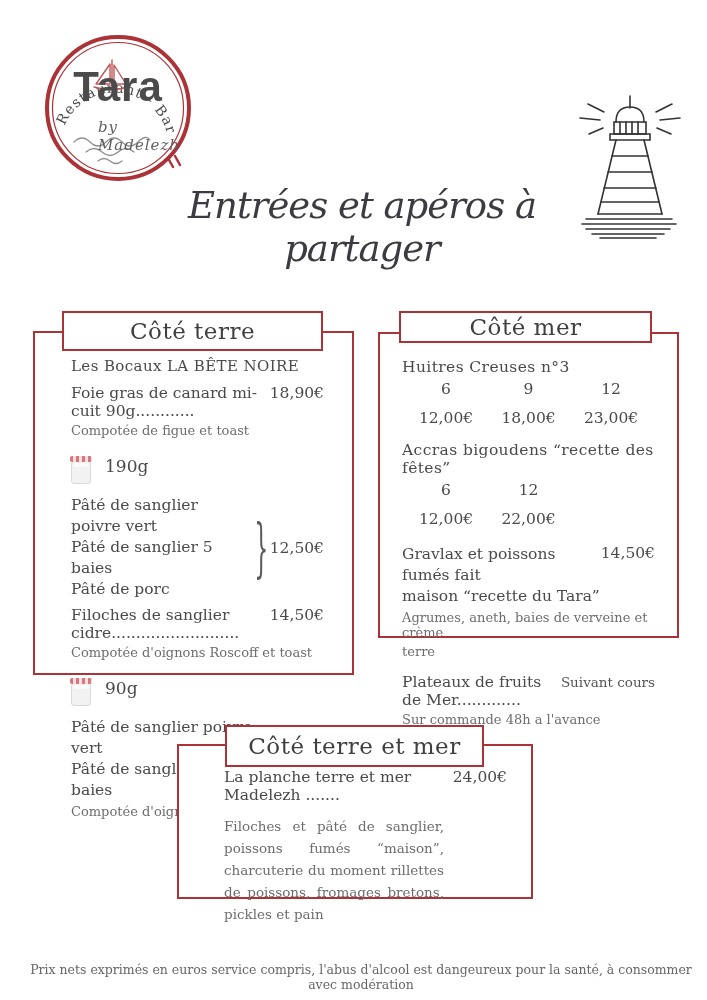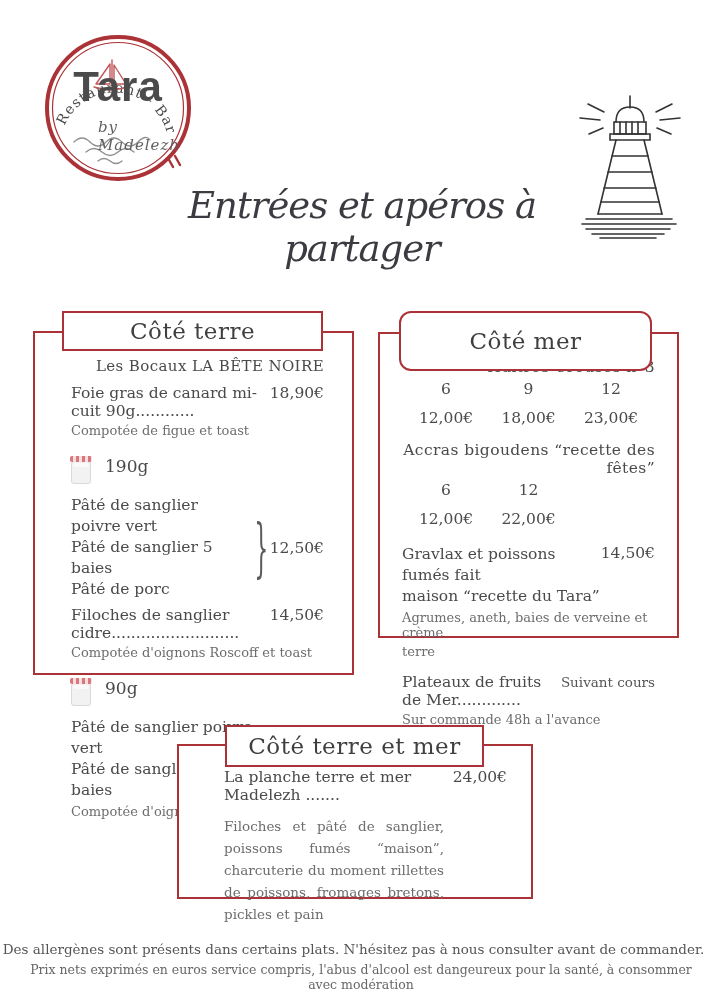--- a/index.html
+++ b/index.html
@@ -36,29 +36,29 @@
   
   .menu-box{ position:absolute; border:2px solid var(--red); background:#fff; }
   .box-header{
     position:absolute; background:#fff; border:2px solid var(--red);
     display:flex; align-items:center; justify-content:center;
     font-size:23px; color:#3f3f3f; letter-spacing:0.5px;
   }
   .box-terre{ left:33px; top:331px; width:321px; height:344px; }
   .box-terre .box-header{ left:27px; top:-22px; width:261px; height:40px; }
   .box-mer{ left:378px; top:332px; width:301px; height:306px; }
-  .box-mer .box-header{ left:19px; top:-23px; width:253px; height:60px;border-radius:12px; }
+  .box-mer .box-header{ left:19px; top:-23px; width:253px; height:32px; }
   .box-terre-mer{ left:177px; top:744px; width:356px; height:155px; }
   .box-terre-mer .box-header{ left:46px; top:-21px; width:259px; height:42px; }
 
   .content-terre{ padding:24px 28px 0 36px; }
   .content-mer{ padding:24px 22px 0 22px; }
   .content-terre-mer{ padding:22px 24px 0 45px; }
 
-  .intro-line{ font-size:15px; letter-spacing:0.4px;text-align:right; }
+  .intro-line{ font-size:15px; letter-spacing:0.4px; }
   .item-row{ display:flex; justify-content:space-between; align-items:baseline; }
   .item-name{ font-size:15.5px; }
   .item-price{ font-size:15.5px; white-space:nowrap; }
   .item-sub{ font-size:13px; color:var(--muted); margin-top:3px; }
 
   .jar-row{ display:flex; align-items:flex-start; gap:14px; margin-top:18px; height:30px; }
   .jar{ position:relative; width:20px; height:23px; background:#f3f2f2;
         border:1px solid #ddd8d8; border-radius:3px; margin-top:5px; }
   .jar::before{ content:""; position:absolute; left:-2px; right:-2px; top:-6px; height:6px;
         border-radius:2px;
@@ -256,16 +256,15 @@
     <div class="box-header">Côté terre et mer</div>
     <div class="content-terre-mer">
       <div class="item-row">
         <span class="item-name">La planche terre et mer  Madelezh .......</span>
         <span class="item-price">24,00€</span>
       </div>
       <div class="desc-justified">Filoches et pâté de sanglier, poissons fumés “maison”, charcuterie du moment rillettes de poissons, fromages bretons, pickles et pain</div>
     </div>
   </div>
 
-  <div class="footer-1">Des allergènes sont présents dans certains plats. N'hésitez pas à nous consulter avant de commander.</div>
   <div class="footer-2">Prix nets exprimés en euros service compris, l'abus d'alcool est dangeureux pour la santé, à consommer avec modération</div>
 
 </div>
 
 </body></html>

